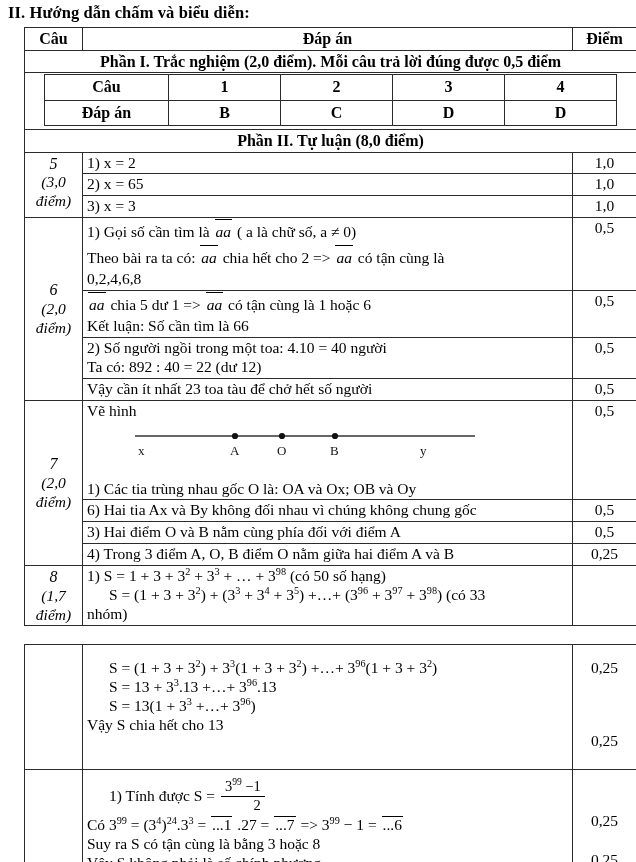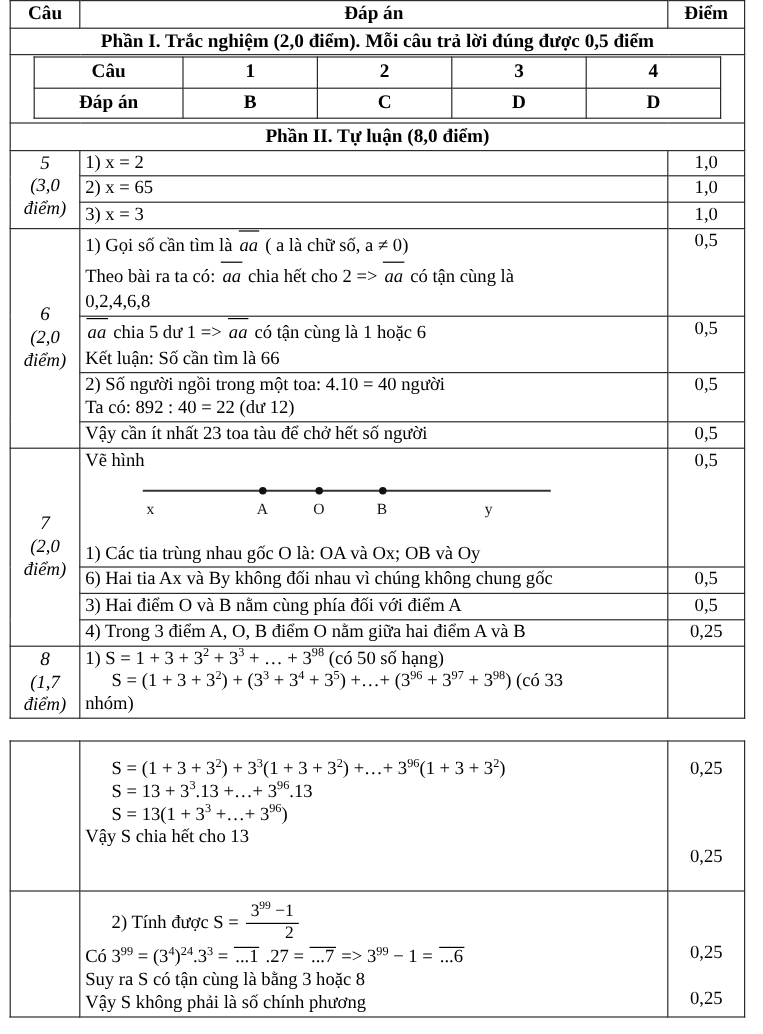--- a/index.html
+++ b/index.html
@@ -24,21 +24,21 @@
   .doc-heading {
     font-size: 16.5px;
     font-weight: bold;
     margin: 3px 0 4px 8px;
     letter-spacing: 0.1px;
   }
   table.grid {
     border-collapse: collapse;
     table-layout: fixed;
     width: 551px;
-    margin-left: 8px;
+    margin-left: 24px;
     font-size: 15.5px;
   }
   table.grid td {
     border: 1px solid #2b2b2b;
     padding: 1px 4px;
     vertical-align: top;
     line-height: 1.22;
   }
   .c-num   { width: 58px; }
   .c-ans   { width: 490px; }
@@ -134,20 +134,21 @@
   }
   .fig svg { display: block; }
   .gapblock { height: 18px; }
   .tbl2 { margin-top: 0; }
 </style>
 </head>
 <body>
 
 <div class="page">
 
+  <div class="doc-heading">II. Hướng dẫn chấm và biểu diễn:</div>
 
   <table class="grid">
     <colgroup>
       <col class="c-num">
         <col class="c-ans">
         <col class="c-pts">
     </colgroup>
 
     <tbody>
         <tr>
@@ -347,21 +348,21 @@
         <div>0,25</div>
         <div style="height:54px"></div>
         <div>0,25</div>
       </td>
     </tr>
 
     <tr>
       <td>&nbsp;</td>
       <td class="ansline" style="padding-top:8px;">
         <div style="margin-bottom:2px;">
-          <span class="indent1"></span><span>2) Tính được S = </span><span class="frac"><span class="num"><span>3</span><sup>99</sup><span> −1</span></span><span class="den">2</span></span>
+          <span class="indent1"></span><span>1) Tính được S = </span><span class="frac"><span class="num"><span>3</span><sup>99</sup><span> −1</span></span><span class="den">2</span></span>
         </div>
         <div>
           <span>Có 3</span><sup>99</sup><span> = (3</span><sup>4</sup><span>)</span><sup>24</sup><span>.3</span><sup>3</sup><span> = </span><span class="ovl-n">...1</span><span> .27 = </span><span class="ovl-n">...7</span><span> =&gt; 3</span><sup>99</sup><span> − 1 = </span><span class="ovl-n">...6</span>
         </div>
         <div>Suy ra S có tận cùng là bằng 3 hoặc 8</div>
         <div>Vậy S không phải là số chính phương</div>
       </td>
       <td class="pts" style="padding-top:8px;">
         <div style="height:34px"></div>
         <div>0,25</div>

